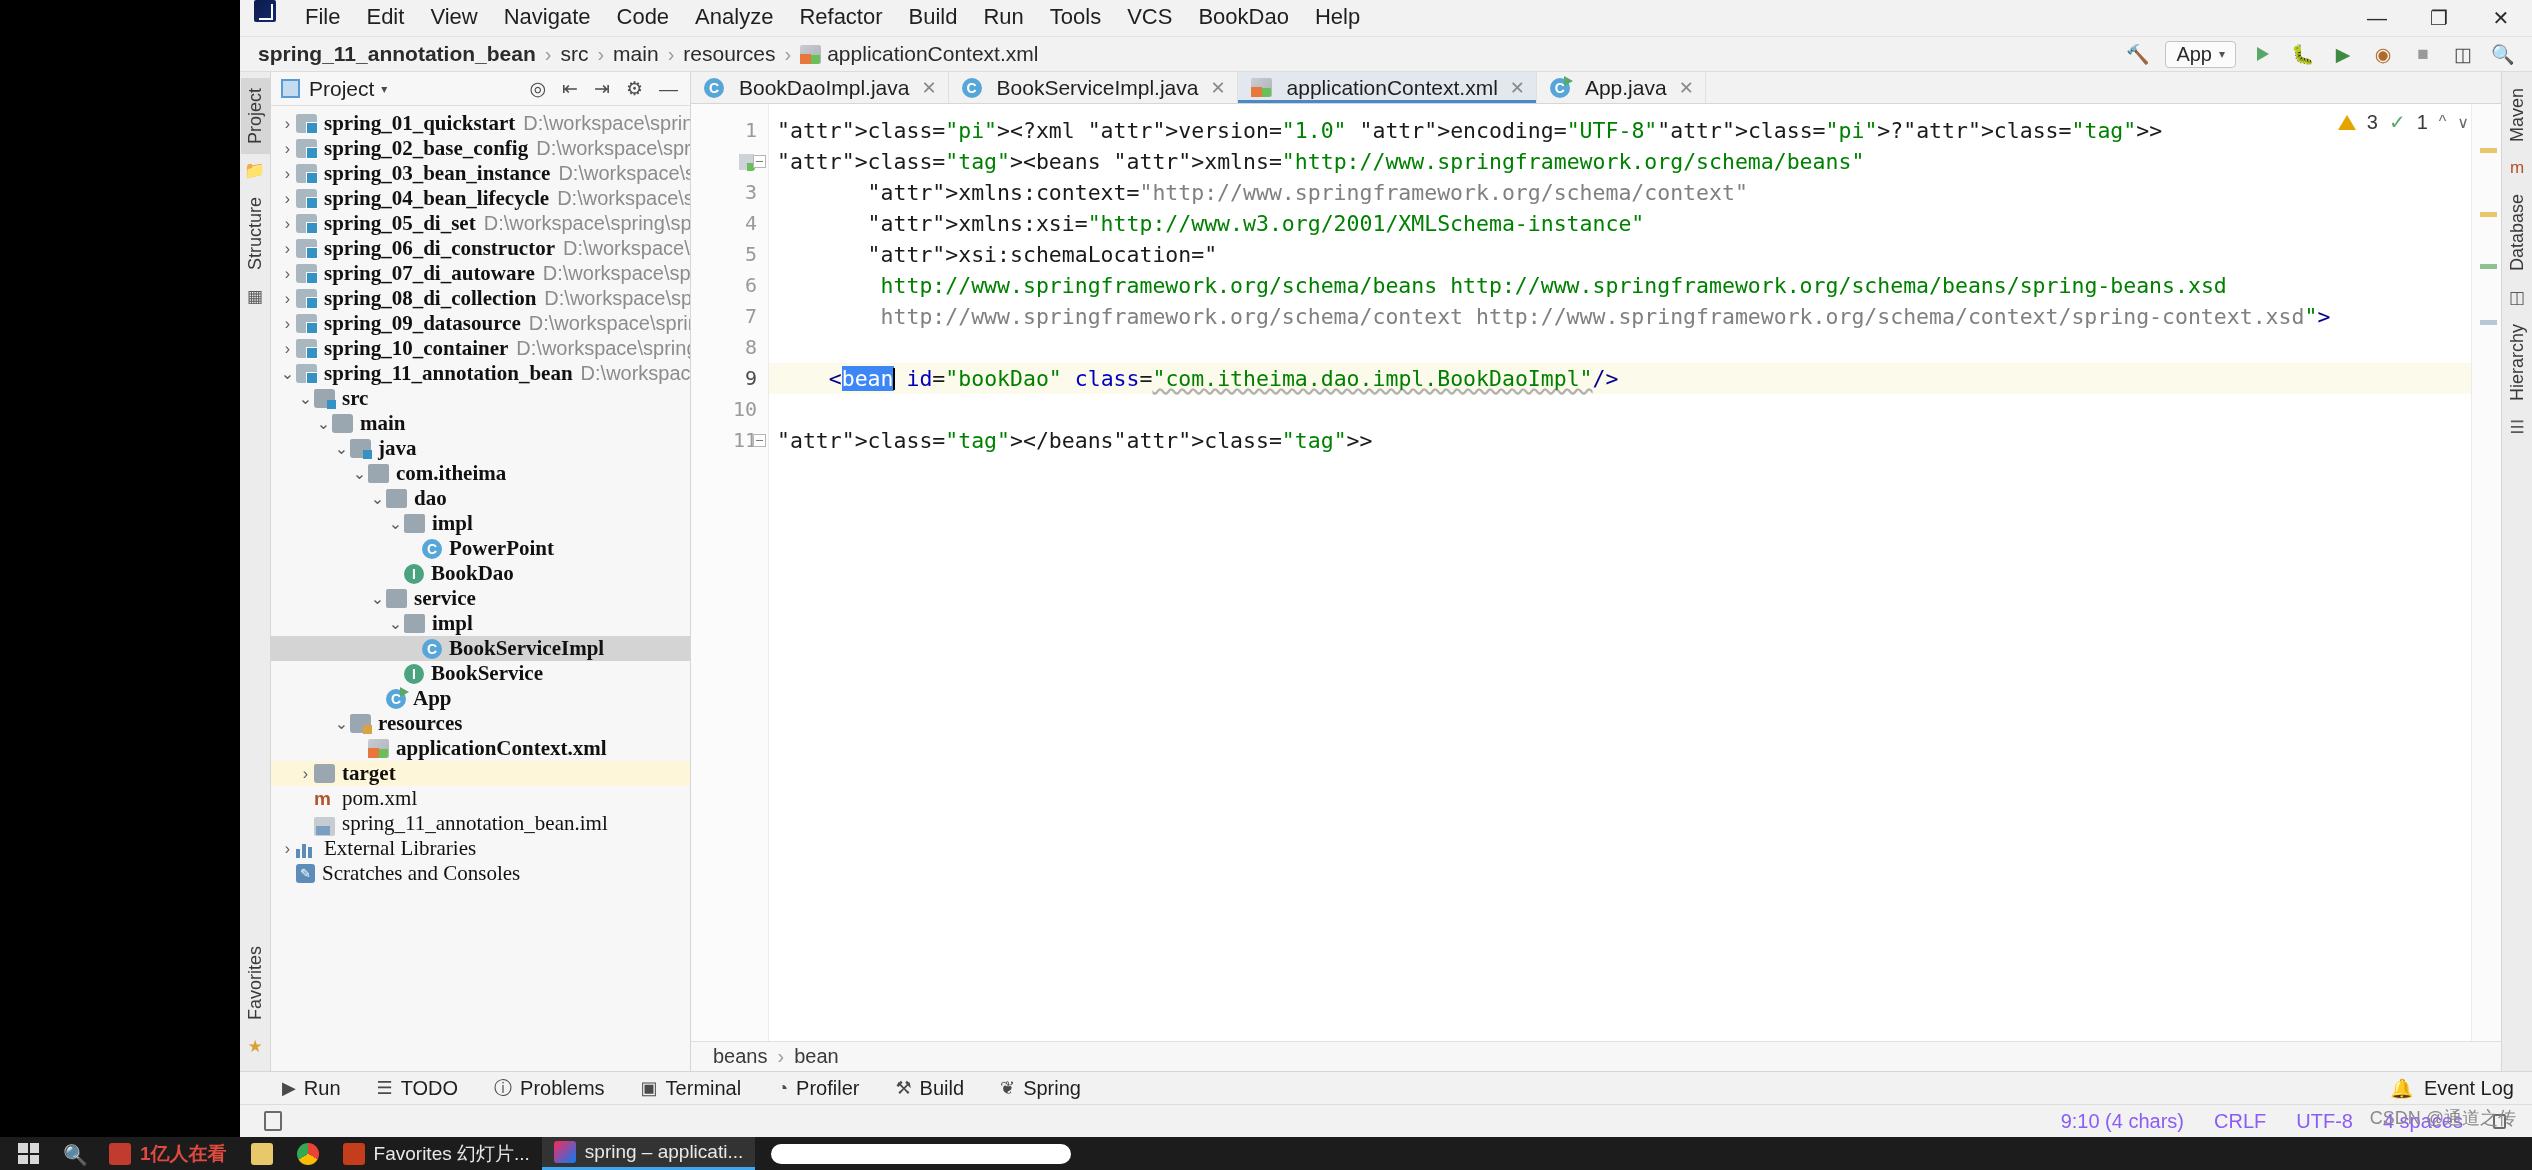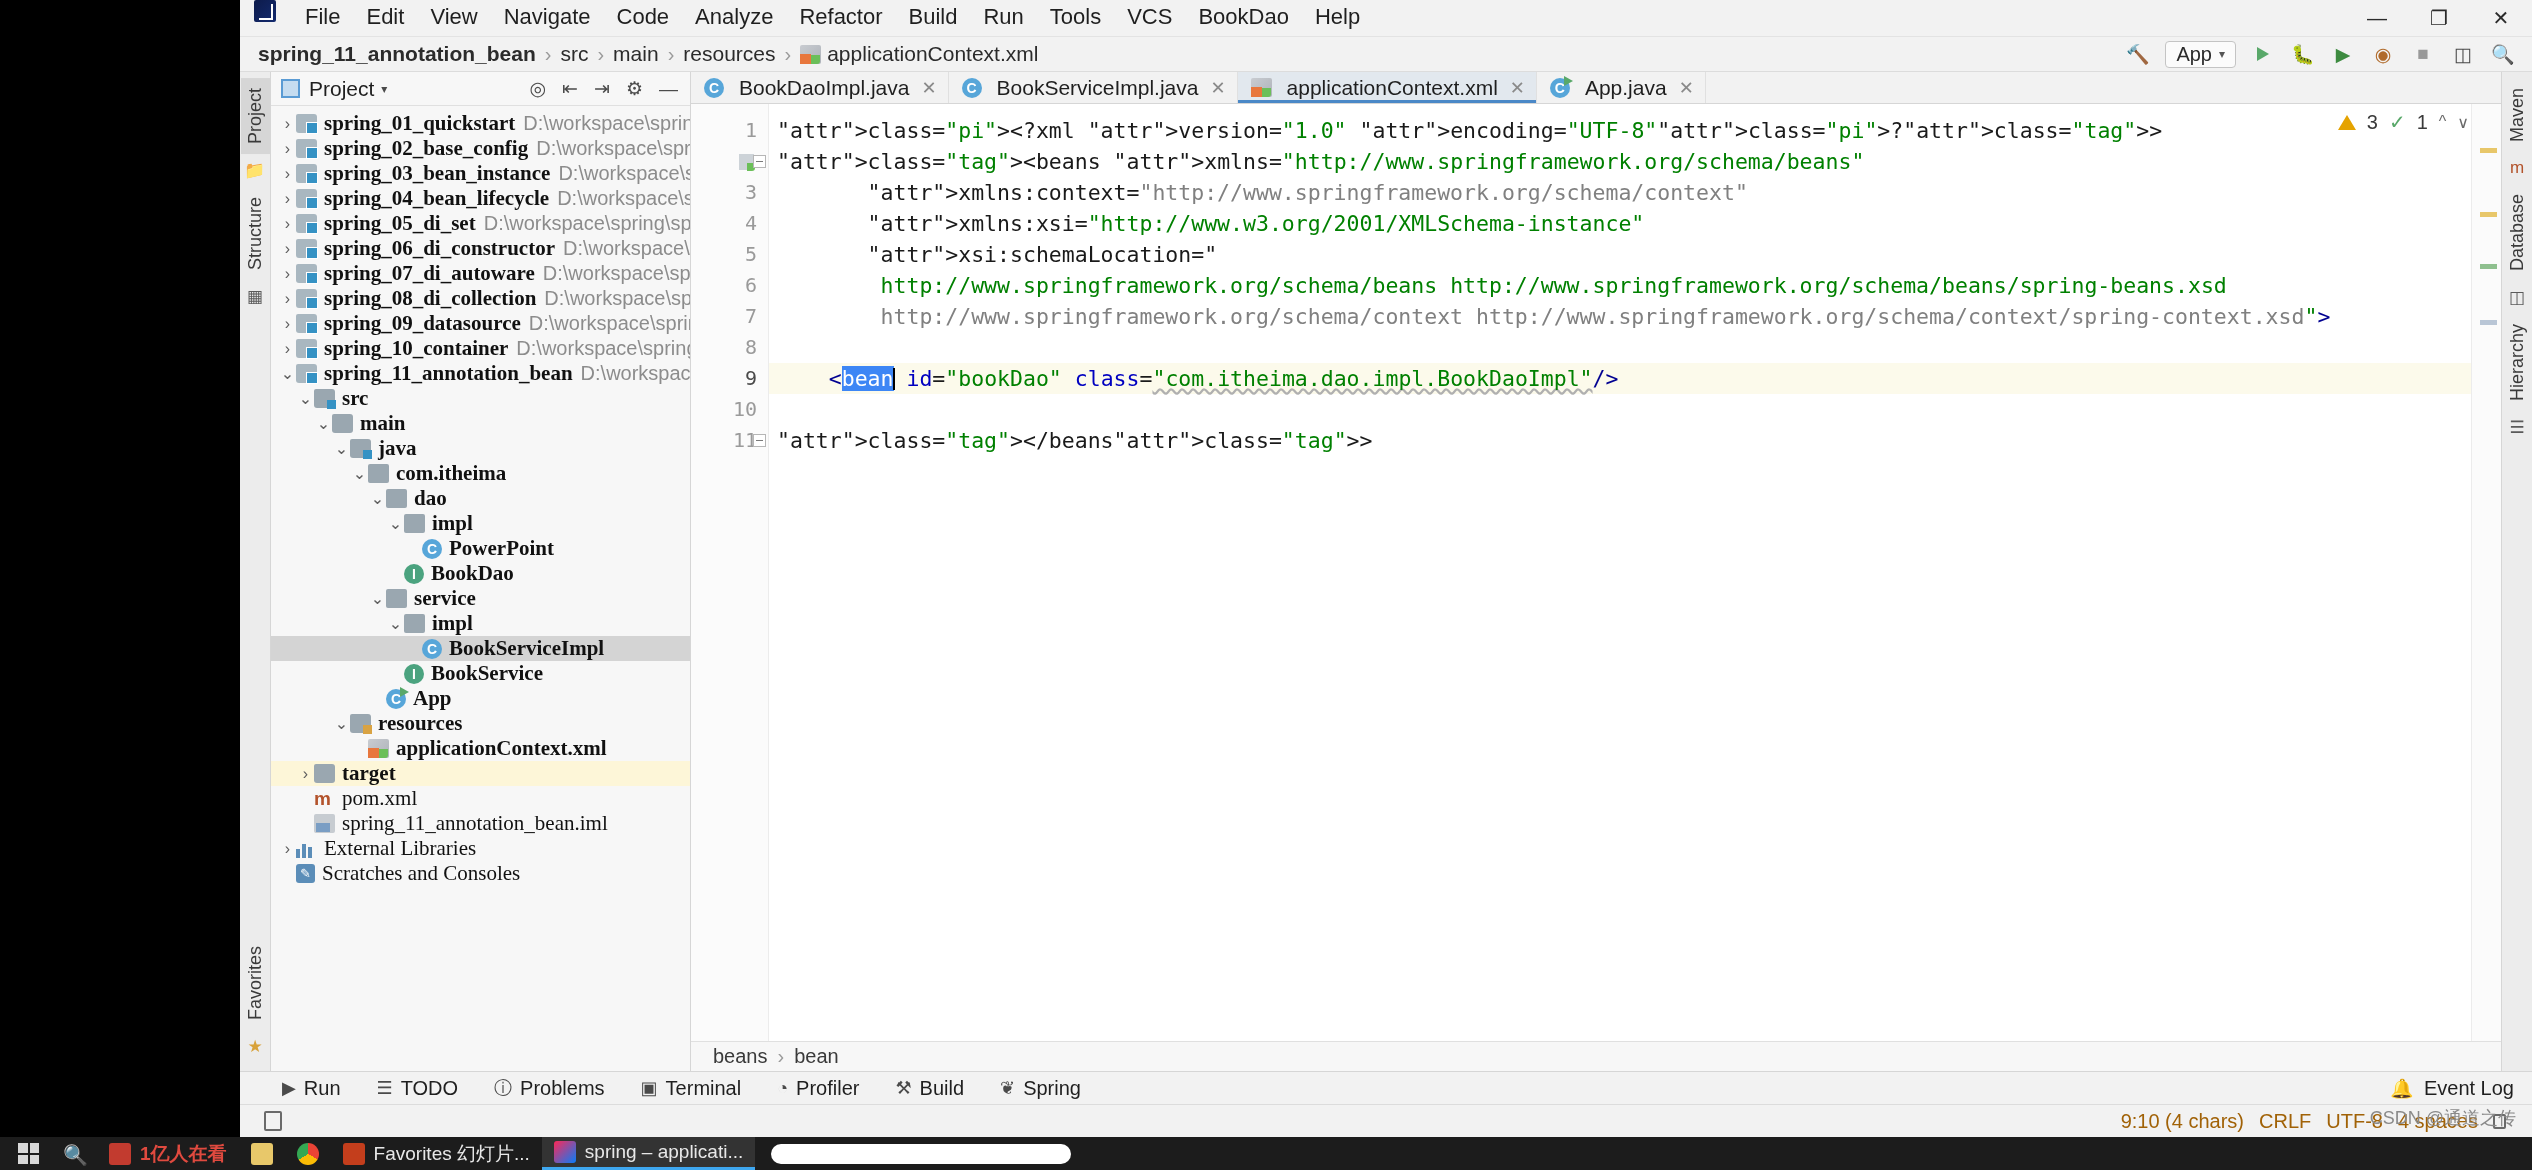--- a/index.html
+++ b/index.html
@@ -227,21 +227,21 @@
   .tw .g { color:#4a4a4a; font-size:18px; }
   .tw-right { margin-left:auto; display:flex; align-items:center; gap:10px; padding-right:18px; font-size:20px; color:#1f1f1f;}
   .bell { color:#d8a23a; font-size:19px; }
 
   
   .statusbar {
     height:33px; background:#f2f2f2; border-top:1px solid #dcdcdc;
     display:flex; align-items:center; padding-left:24px; flex:none; font-size:21px; color:#1f1f1f;
   }
   .sb-ic { width:18px;height:20px;border:2px solid #6a6a6a;border-radius:2px;margin-right:12px;flex:none; }
-  .sb-right { margin-left:auto; display:flex; align-items:center; gap:15px; padding-right:26px; font-size:20px; color:#a16207;}
+  .sb-right { margin-left:auto; display:flex; align-items:center; gap:30px; padding-right:26px; font-size:20px; color:#8b5cf6;}
   .lock { width:13px;height:15px;border:2px solid #6a6a6a;border-radius:2px;position:relative; }
 
   
   .taskbar {
     position:absolute; left:0; bottom:0; width:2532px; height:33px;
     background:#1c1c1c; display:flex; align-items:center; padding-left:6px; z-index:20;
   }
   .tb-item { display:flex; align-items:center; gap:9px; height:33px; padding:0 12px; color:#e8e8e8; font-size:19px; white-space:nowrap;}
   .tb-item.active { background:#333; border-bottom:3px solid #3ea7f0; }
   .tb-sq { width:22px;height:22px;border-radius:3px;flex:none; }
@@ -484,21 +484,21 @@
             <div class="trow hl" style="padding-left: 26px;">
               <span class="arrow">›</span>
               <span class="ic folder"></span>
               <span class="tname">target</span>
             </div>
             <div class="trow" style="padding-left: 26px;">
               <span class="arrow empty">›</span>
               <span class="ic maven">m</span>
               <span class="tname plain">pom.xml</span>
             </div>
-            <div class="trow" style="padding-left: 26px;">
+            <div class="trow" style="padding-left: 26px; align-items: flex-end;">
               <span class="arrow empty">›</span>
               <span class="ic iml"></span>
               <span class="tname plain">spring_11_annotation_bean.iml</span>
             </div>
             <div class="trow" style="padding-left: 8px;">
               <span class="arrow">›</span>
               <span class="ic lib">
                 <i style="height:9px"></i>
                 <i style="height:14px"></i>
                 <i style="height:11px"></i>

